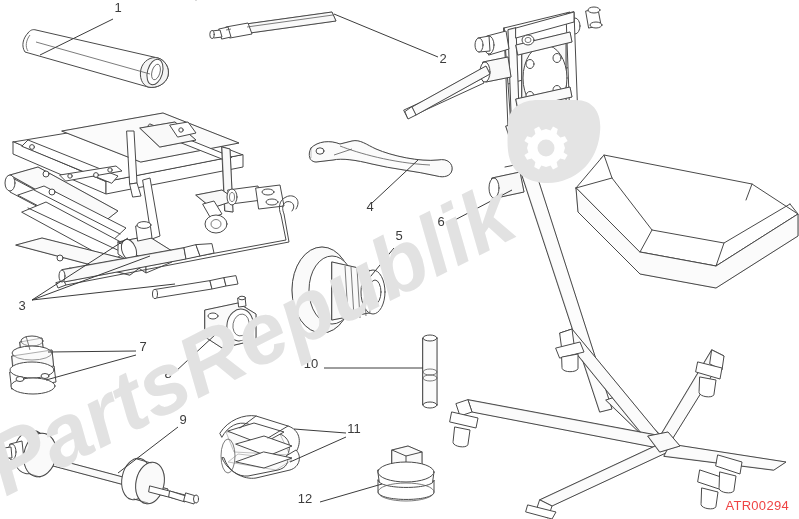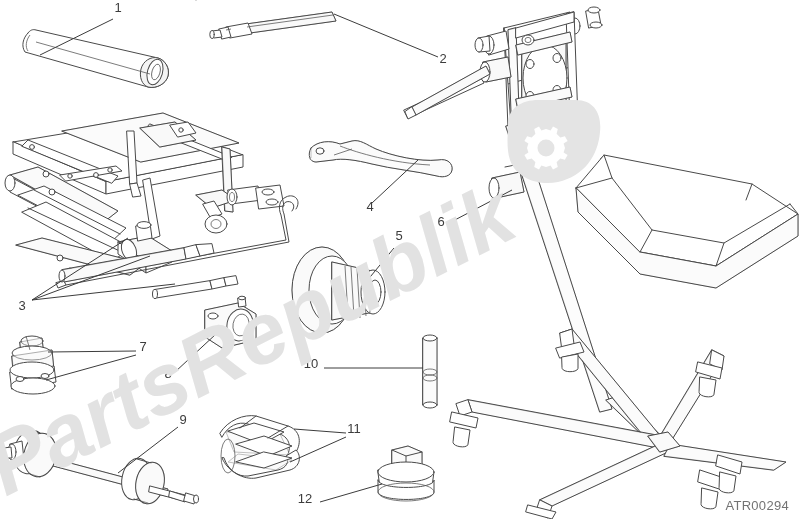--- a/index.html
+++ b/index.html
@@ -4,21 +4,21 @@
 <title>ATR00294</title>
 <style>
   html,body{margin:0;padding:0;background:#fff;}
   body{width:799px;height:519px;overflow:hidden;font-family:"Liberation Sans",sans-serif;}
   #sheet{position:relative;width:799px;height:519px;background:#ffffff;overflow:hidden;}
   #artwork{position:absolute;left:0;top:0;width:799px;height:519px;}
   .wm{position:absolute;left:0;top:0;width:799px;height:519px;pointer-events:none;}
   #partcode{
     position:absolute;right:10px;bottom:6px;
     font-family:"Liberation Sans",sans-serif;
-    font-size:13px;letter-spacing:.3px;color:#737373;
+    font-size:13px;letter-spacing:.3px;color:#ef4444;
     white-space:nowrap;
   }
   .cal{font-family:"Liberation Sans",sans-serif;font-size:13px;fill:#3c3c3c;}
   svg{display:block;}
 </style>
 </head>
 <body>
 
 <div id="sheet">
 

